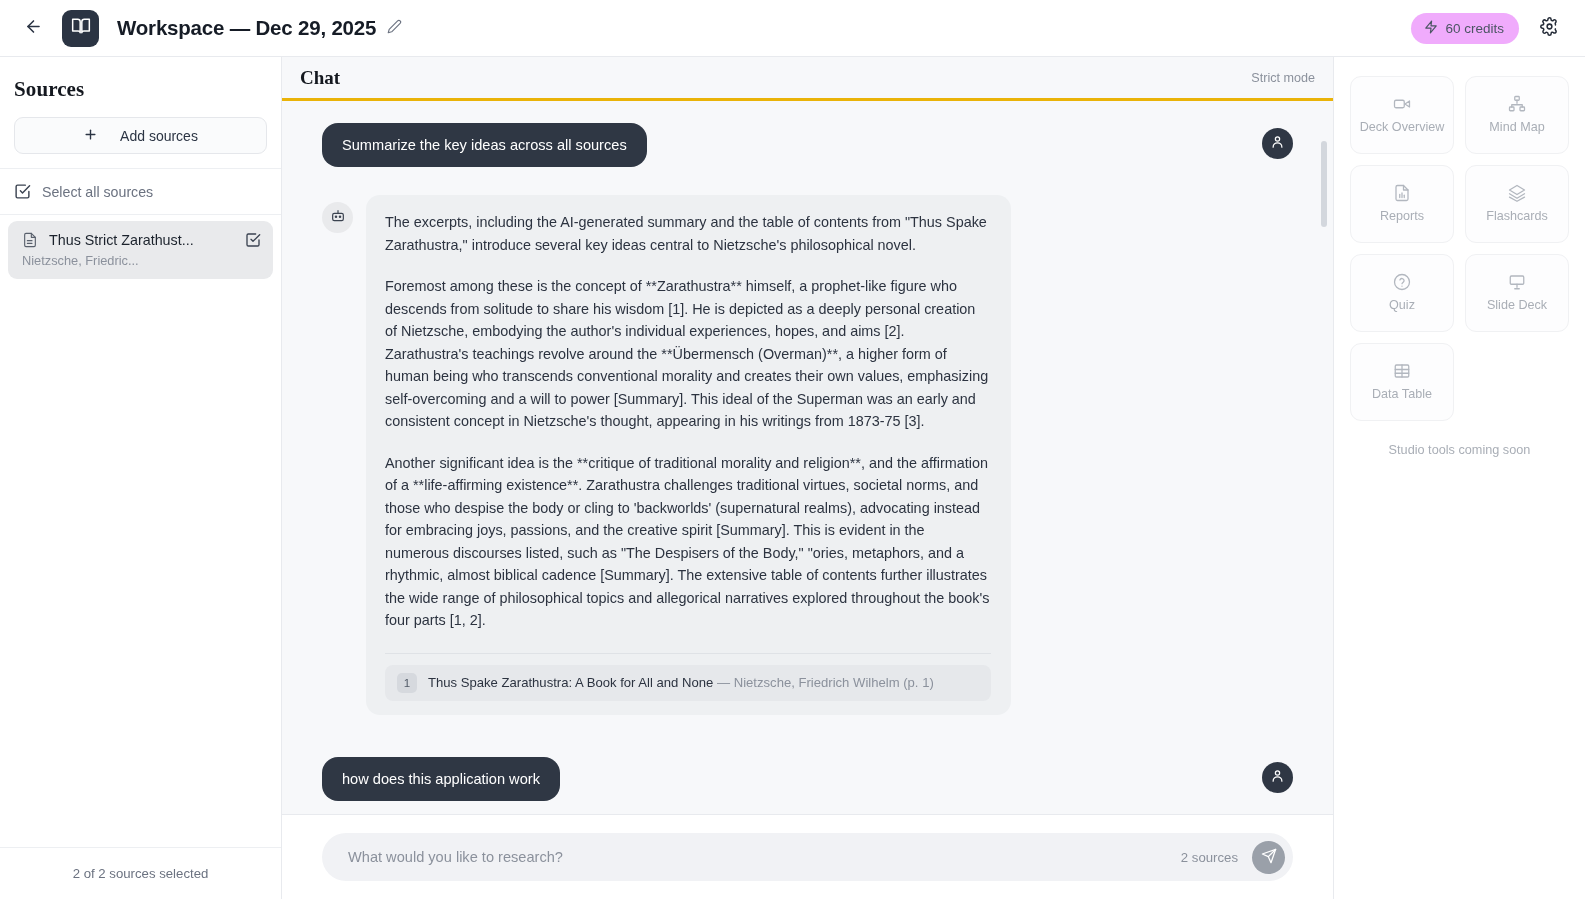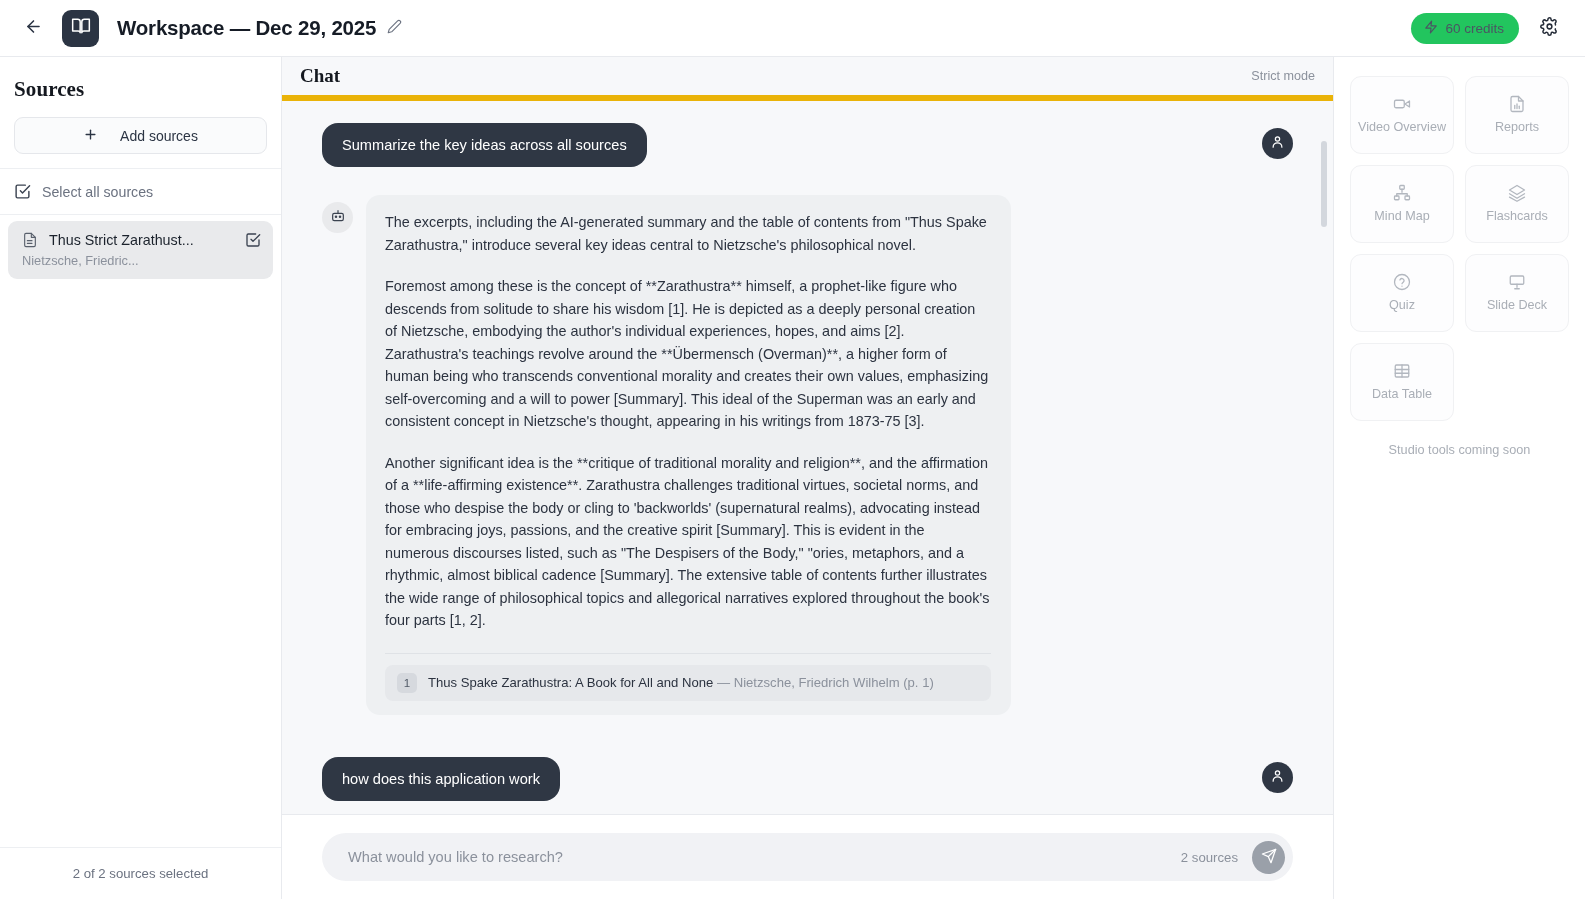--- a/index.html
+++ b/index.html
@@ -39,21 +39,21 @@
     font-weight: 700;
     letter-spacing: -0.2px;
     color: #161c26;
   }
   .edit-icon { margin-left: 11px; color: #6b7280; display: flex; align-items: center; cursor: pointer; }
   .topbar-right {
     margin-left: auto; display: flex; align-items: center; gap: 16px;
   }
   .credits-pill {
     display: flex; align-items: center; gap: 7px;
-    background: #22c55e; border-radius: 999px;
+    background: #f0abfc; border-radius: 999px;
     padding: 7px 15px 7px 13px;
     font-size: 13.5px; color: #4b5563; cursor: pointer;
   }
   .gear-btn { width: 28px; height: 28px; display: flex; align-items: center; justify-content: center;
     color: #252c38; cursor: pointer; margin-right: 6px;}
 
   
   .body-row { flex: 1; display: flex; min-height: 0; }
 
   
@@ -106,21 +106,21 @@
   
   .chat {
     flex: 1; min-width: 0; display: flex; flex-direction: column;
     background: #f7f8fa; position: relative;
   }
   .chat-head {
     height: 44px; min-height: 44px;
     display: flex; align-items: center;
     padding: 0 18px 0 18px;
     background: #f7f8fa;
-    border-bottom: 6px solid #eab308;
+    border-bottom: 3px solid #eab308;
   }
   .chat-title {
     font-family: "Liberation Serif", serif;
     font-size: 19px; font-weight: 700; color: #14181f;
   }
   .strict-mode { margin-left: auto; font-size: 12.6px; color: #8b919c; cursor: pointer; }
   .chat-scroll {
     flex: 1; min-height: 0; position: relative;
     padding: 22px 40px 0 40px;
     overflow: hidden;
@@ -420,51 +420,51 @@
       <div class="studio-grid">
 
 
         <div class="tool-card">
           <span class="tool-icon">
             <svg width="18" height="18" viewBox="0 0 24 24" fill="none" stroke="currentColor" stroke-width="1.7" stroke-linecap="round" stroke-linejoin="round">
                 <rect x="2" y="7" width="13" height="10" rx="2"></rect>
                 <polygon points="22 8 16 12 22 16 22 8"></polygon>
               </svg>
           </span>
-          <span class="tool-label">Video Overview</span>
+          <span class="tool-label">Deck Overview</span>
+        </div>
+
+        <div class="tool-card">
+          <span class="tool-icon">
+            <svg width="18" height="18" viewBox="0 0 24 24" fill="none" stroke="currentColor" stroke-width="1.7" stroke-linecap="round" stroke-linejoin="round">
+                <rect x="9" y="2" width="6" height="5" rx="1"></rect>
+                <rect x="2" y="16" width="6" height="5" rx="1"></rect>
+                <rect x="16" y="16" width="6" height="5" rx="1"></rect>
+                <path d="M12 7v4M5 16v-3h14v3"></path>
+              </svg>
+          </span>
+          <span class="tool-label">Mind Map</span>
         </div>
 
         <div class="tool-card">
           <span class="tool-icon">
             <svg width="18" height="18" viewBox="0 0 24 24" fill="none" stroke="currentColor" stroke-width="1.7" stroke-linecap="round" stroke-linejoin="round">
                 <path d="M14 2H6a2 2 0 0 0-2 2v16a2 2 0 0 0 2 2h12a2 2 0 0 0 2-2V8z"></path>
                 <polyline points="14 2 14 8 20 8"></polyline>
                 <line x1="9" y1="18" x2="9" y2="14"></line>
                 <line x1="12" y1="18" x2="12" y2="12"></line>
                 <line x1="15" y1="18" x2="15" y2="15"></line>
               </svg>
           </span>
           <span class="tool-label">Reports</span>
         </div>
 
         <div class="tool-card">
           <span class="tool-icon">
             <svg width="18" height="18" viewBox="0 0 24 24" fill="none" stroke="currentColor" stroke-width="1.7" stroke-linecap="round" stroke-linejoin="round">
-                <rect x="9" y="2" width="6" height="5" rx="1"></rect>
-                <rect x="2" y="16" width="6" height="5" rx="1"></rect>
-                <rect x="16" y="16" width="6" height="5" rx="1"></rect>
-                <path d="M12 7v4M5 16v-3h14v3"></path>
-              </svg>
-          </span>
-          <span class="tool-label">Mind Map</span>
-        </div>
-
-        <div class="tool-card">
-          <span class="tool-icon">
-            <svg width="18" height="18" viewBox="0 0 24 24" fill="none" stroke="currentColor" stroke-width="1.7" stroke-linecap="round" stroke-linejoin="round">
                 <polygon points="12 2 22 8 12 14 2 8 12 2"></polygon>
                 <polyline points="2 13 12 19 22 13"></polyline>
                 <polyline points="2 17.5 12 23 22 17.5"></polyline>
               </svg>
           </span>
           <span class="tool-label">Flashcards</span>
         </div>
 
         <div class="tool-card">
           <span class="tool-icon">

